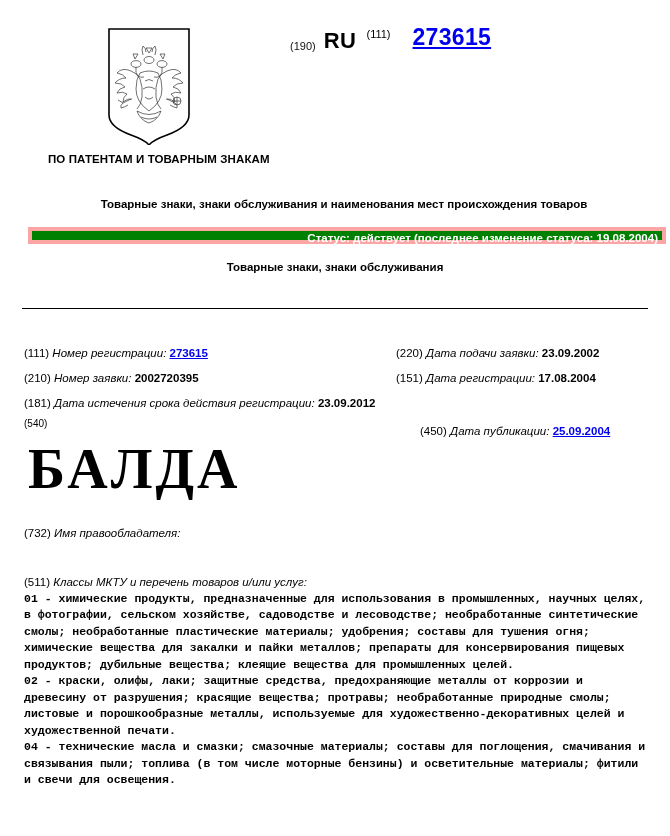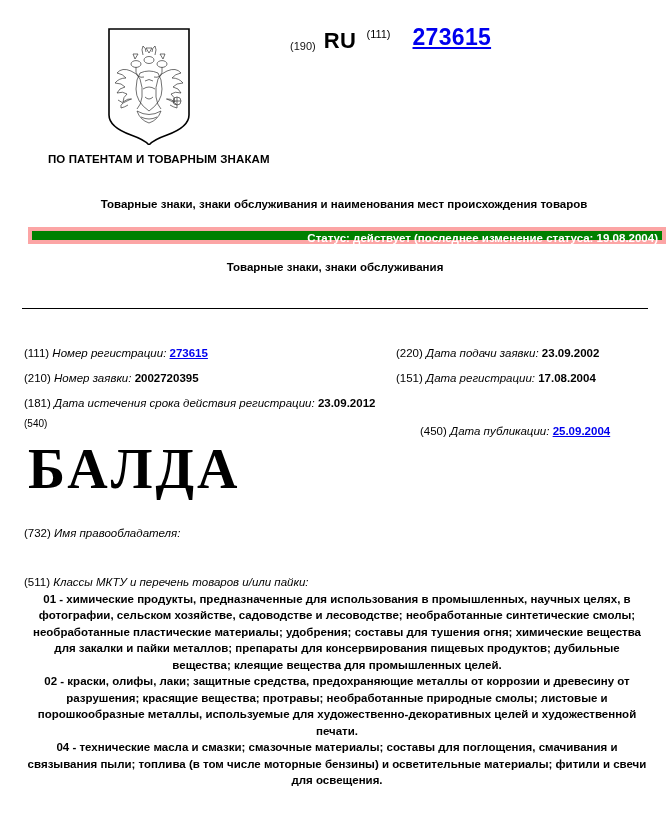--- a/index.html
+++ b/index.html
@@ -194,21 +194,22 @@
     top: 574px;
     width: 626px;
     font-size: 11.5px;
     line-height: 16.5px;
   }
   .classes-label {
     font-style: italic;
   }
   .class-entry {
     font-weight: bold;
-    text-align: center;
+    text-align: left;
+    font-family: Liberation Mono, monospace;
   }
 </style>
 </head>
 <body>
 
 <div class="header">
 
   <div class="emblem">
     <svg viewBox="0 0 84 118" width="84" height="118" xmlns="http://www.w3.org/2000/svg">
       <path d="M2 2 H82 V88 Q82 100 60 108 Q46 113 42 118 Q38 113 24 108 Q2 100 2 88 Z" fill="#ffffff" stroke="#000000" stroke-width="1.6"></path>
@@ -312,18 +313,18 @@
 <div class="owner-block">
   <div>
     <span class="inid">(732)</span>
     <span class="owner-label">Имя правообладателя:</span>
   </div>
 </div>
 
 <div class="classes-block">
   <div>
     <span class="inid">(511)</span>
-    <span class="classes-label">Классы МКТУ и перечень товаров и/или пайки:</span>
+    <span class="classes-label">Классы МКТУ и перечень товаров и/или услуг:</span>
   </div>
   <div class="class-entry">01 - химические продукты, предназначенные для использования в промышленных, научных целях, в фотографии, сельском хозяйстве, садоводстве и лесоводстве; необработанные синтетические смолы; необработанные пластические материалы; удобрения; составы для тушения огня; химические вещества для закалки и пайки металлов; препараты для консервирования пищевых продуктов; дубильные вещества; клеящие вещества для промышленных целей.</div>
   <div class="class-entry">02 - краски, олифы, лаки; защитные средства, предохраняющие металлы от коррозии и древесину от разрушения; красящие вещества; протравы; необработанные природные смолы; листовые и порошкообразные металлы, используемые для художественно-декоративных целей и художественной печати.</div>
   <div class="class-entry">04 - технические масла и смазки; смазочные материалы; составы для поглощения, смачивания и связывания пыли; топлива (в том числе моторные бензины) и осветительные материалы; фитили и свечи для освещения.</div>
 </div>
 
 </body></html>

